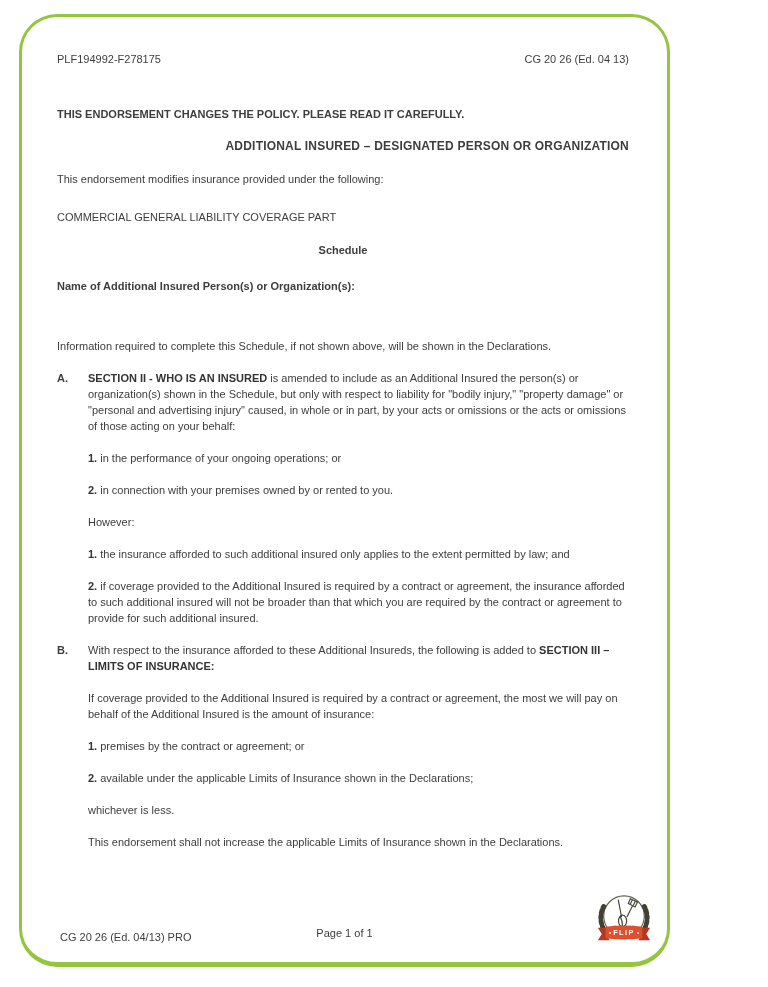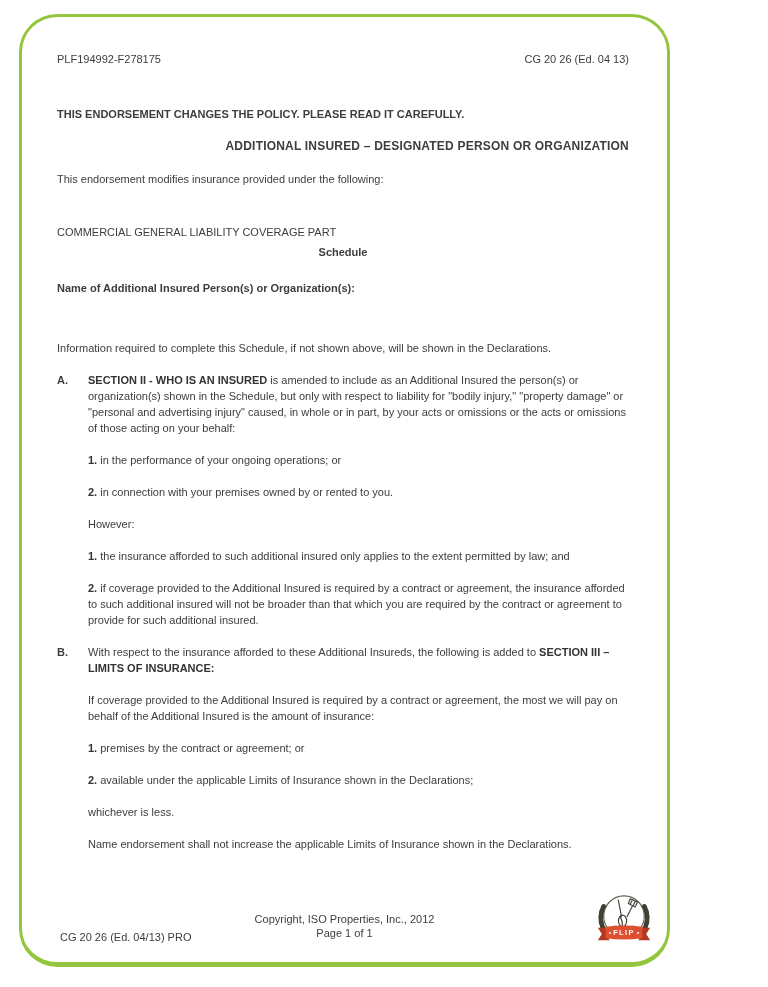--- a/index.html
+++ b/index.html
@@ -43,22 +43,22 @@
     margin: 0 0 16px 0;
   }
   .title-endorsement {
     text-align: right;
     font-weight: bold;
     font-size: 12px;
     letter-spacing: 0.2px;
     margin: 0 0 17px 0;
   }
   p { margin: 0 0 16px 0; }
-  .intro-modifies { margin-bottom: 37px; }
-  .coverage-part { margin-bottom: 4px; }
+  .intro-modifies { margin-bottom: 22px; }
+  .coverage-part { margin-bottom: 17px; }
   .schedule-heading {
     text-align: center;
     font-weight: bold;
     margin-bottom: 20px;
   }
   .schedule-name-label {
     font-weight: bold;
     margin-bottom: 44px;
   }
   .section {
@@ -133,30 +133,29 @@
     </div>
 
     <div class="section">
       <div class="section-letter">B.</div>
       <div class="section-body">
         <p><span>With respect to the insurance afforded to these Additional Insureds, the following is added to </span><b>SECTION III – LIMITS OF INSURANCE:</b></p>
         <p>If coverage provided to the Additional Insured is required by a contract or agreement, the most we will pay on behalf of the Additional Insured is the amount of insurance:</p>
         <p><b>1.</b><span> premises by the contract or agreement; or</span></p>
         <p><b>2.</b><span> available under the applicable Limits of Insurance shown in the Declarations;</span></p>
         <p>whichever is less.</p>
-        <p>Name endorsement shall not increase the applicable Limits of Insurance shown in the Declarations.</p>
+        <p>This endorsement shall not increase the applicable Limits of Insurance shown in the Declarations.</p>
       </div>
     </div>
 
   </div>
 
   <div class="footer-left">CG 20 26 (Ed. 04/13) PRO</div>
 
   <div class="footer-center">
-    <div>Copyright, ISO Properties, Inc., 2012</div>
     <div>Page 1 of 1</div>
   </div>
 
   <svg class="flip-logo" viewBox="0 0 60 70" xmlns="http://www.w3.org/2000/svg">
 
     <circle cx="30" cy="31" r="21" fill="none" stroke="#5d5f50" stroke-width="1.2"></circle>
 
     <path d="M12,49 A25,25 0 0 1 9,21" fill="none" stroke="#3f4233" stroke-width="5" stroke-dasharray="3,2.6" stroke-linecap="round"></path>
     <path d="M48,49 A25,25 0 0 0 51,21" fill="none" stroke="#3f4233" stroke-width="5" stroke-dasharray="3,2.6" stroke-linecap="round"></path>
 

